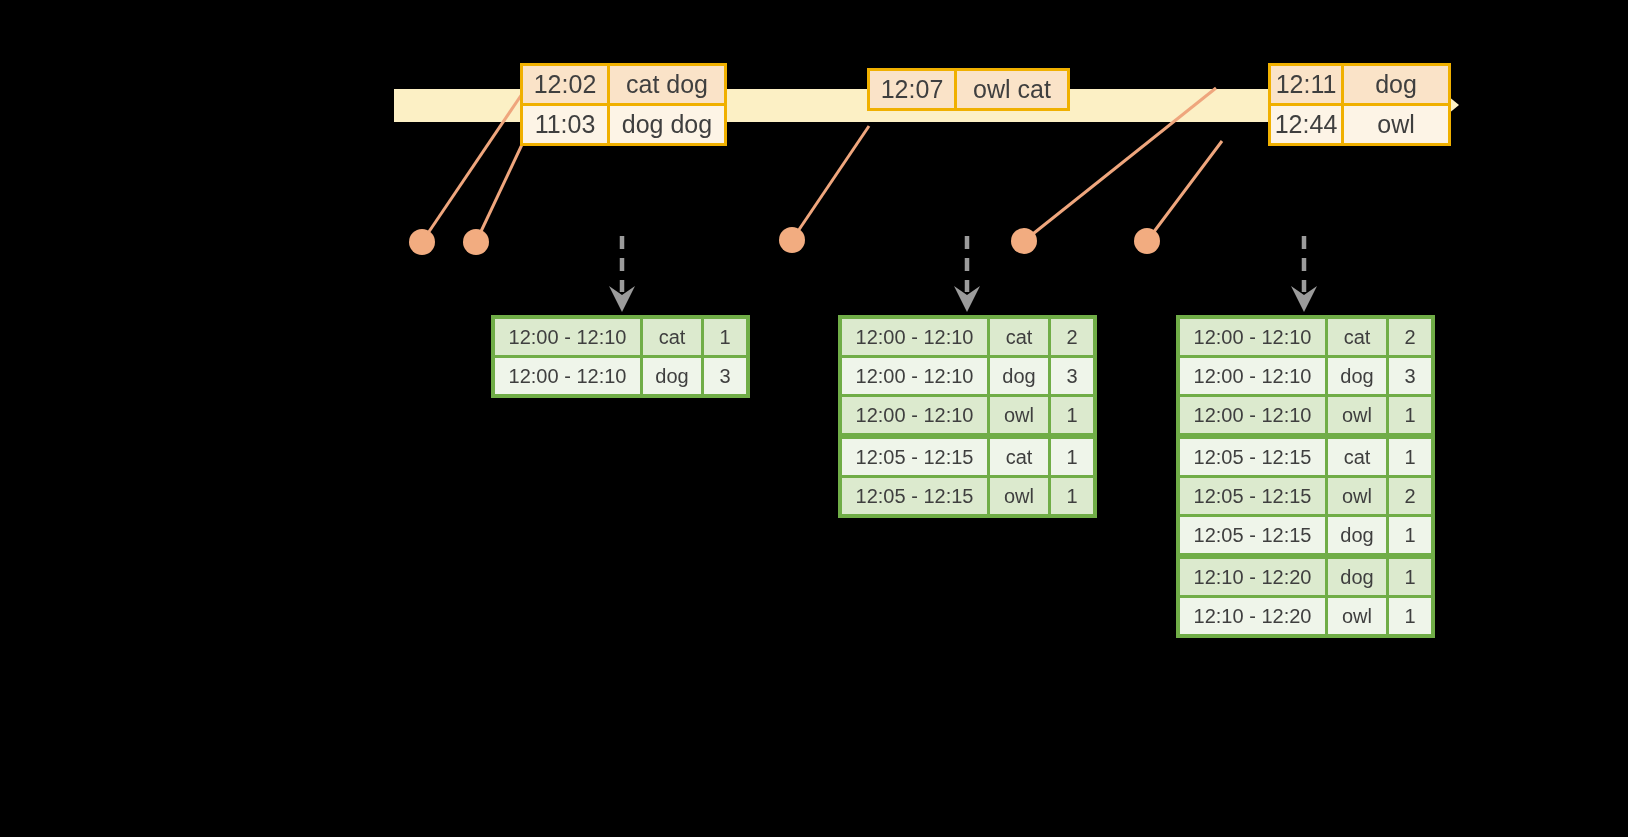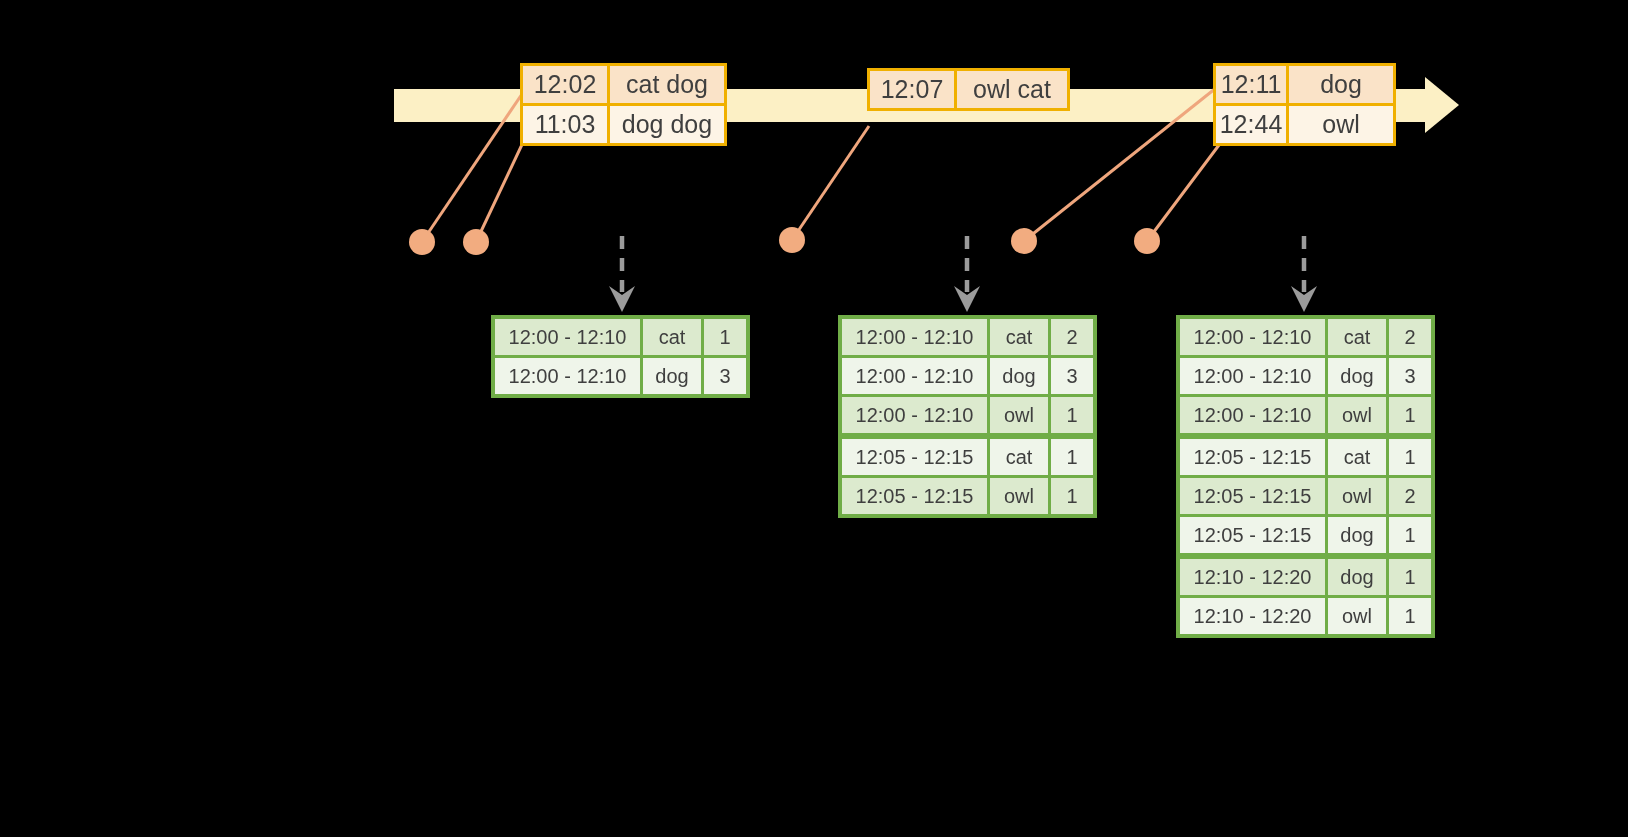--- a/index.html
+++ b/index.html
@@ -19,21 +19,21 @@
   .overlay { position:absolute; left:0; top:0; z-index:1; }
   
   .etable { position:absolute; z-index:2; display:grid; gap:3px;
             background:#F0B000; border:3px solid #F0B000; }
   .etable .cell { display:flex; align-items:center; justify-content:center;
                   font-size:25px; line-height:1; }
   .er-dark  { background:#FAE3C8; }
   .er-light { background:#FDF4E6; }
   #etable-1 { left:520px; top:63px;  grid-template-columns:84px 114px; grid-auto-rows:37px; }
   #etable-2 { left:867px; top:68px;  grid-template-columns:84px 110px; grid-auto-rows:37px; }
-  #etable-3 { left:1213px; top:63px; grid-template-columns:70px 104px; grid-auto-rows:37px; }
+  #etable-3 { left:1268px; top:63px; grid-template-columns:70px 104px; grid-auto-rows:37px; }
   
   .rtable { position:absolute; z-index:2; background:#70AD47; padding:4px; }
   #rtable-1 { left:491px;  top:315px; }
   #rtable-2 { left:838px;  top:315px; }
   #rtable-3 { left:1176px; top:315px; }
   .rrow { display:grid; grid-template-columns:145px 58px 42px; gap:3px; margin-top:3px; }
   .rrow:first-child { margin-top:0; }
   .rrow.group-start { margin-top:6px; }
   .rrow .cell { height:36px; display:flex; align-items:center; justify-content:center;
                 font-size:20px; line-height:1; }

